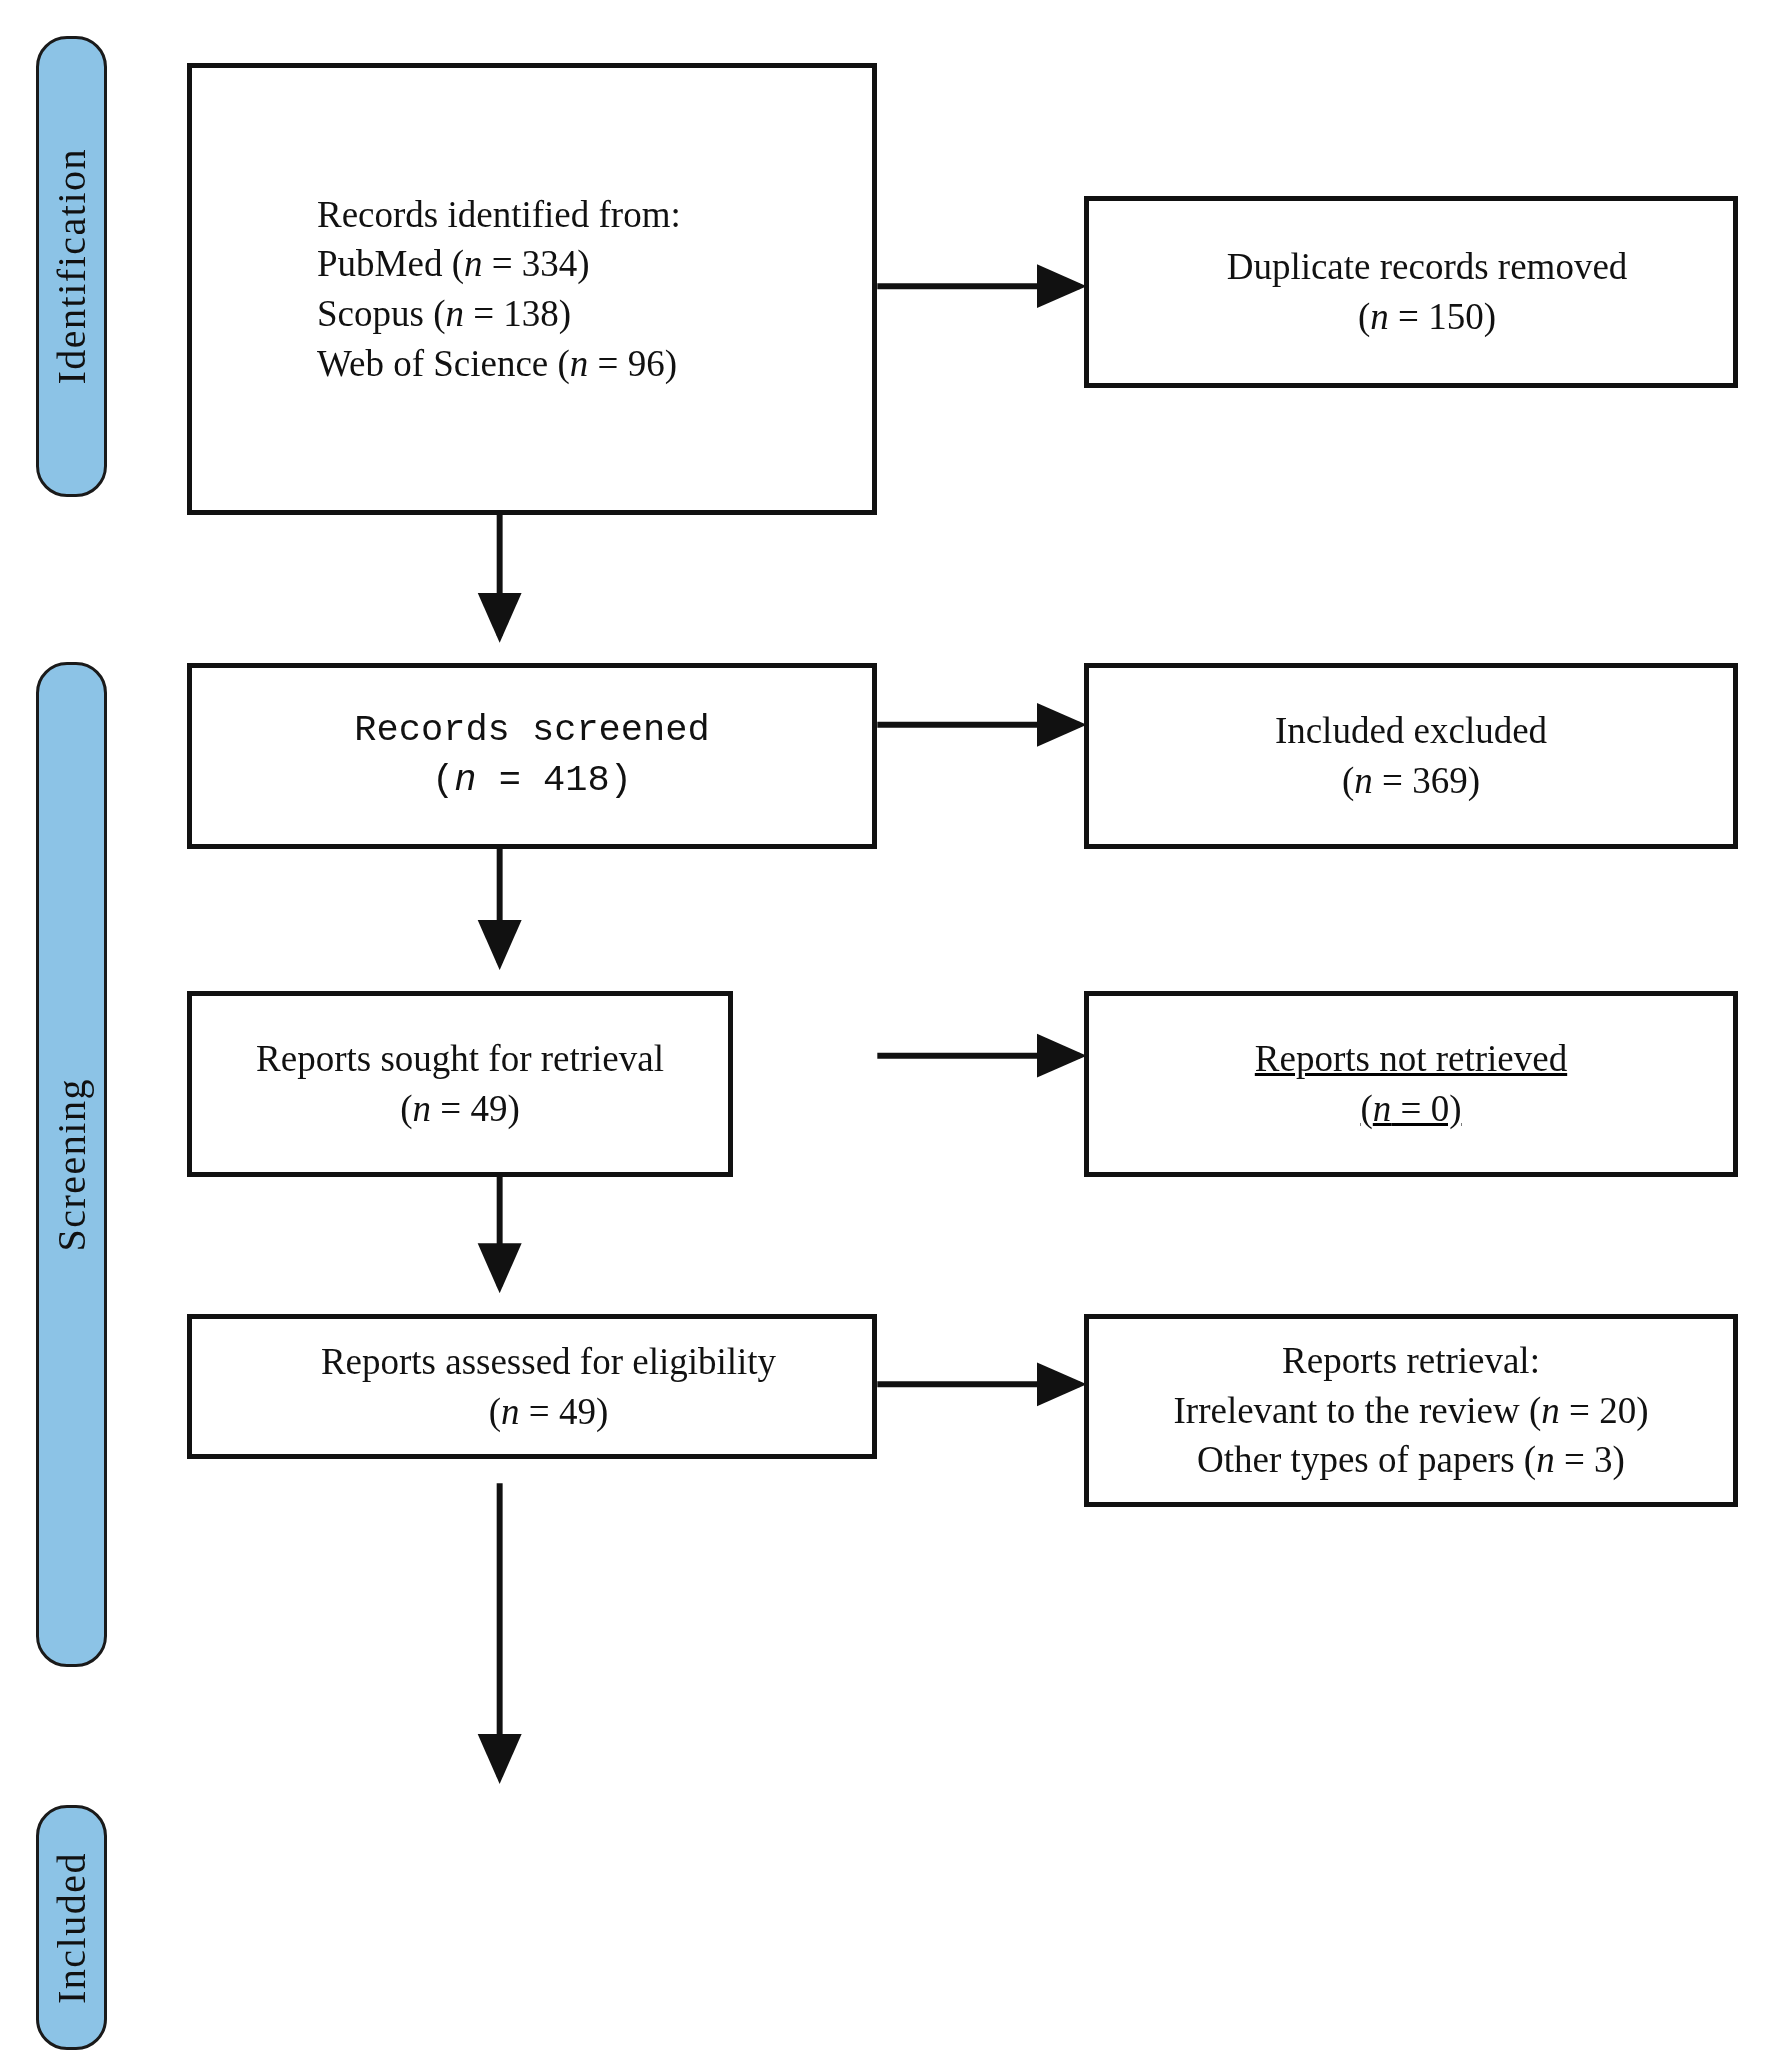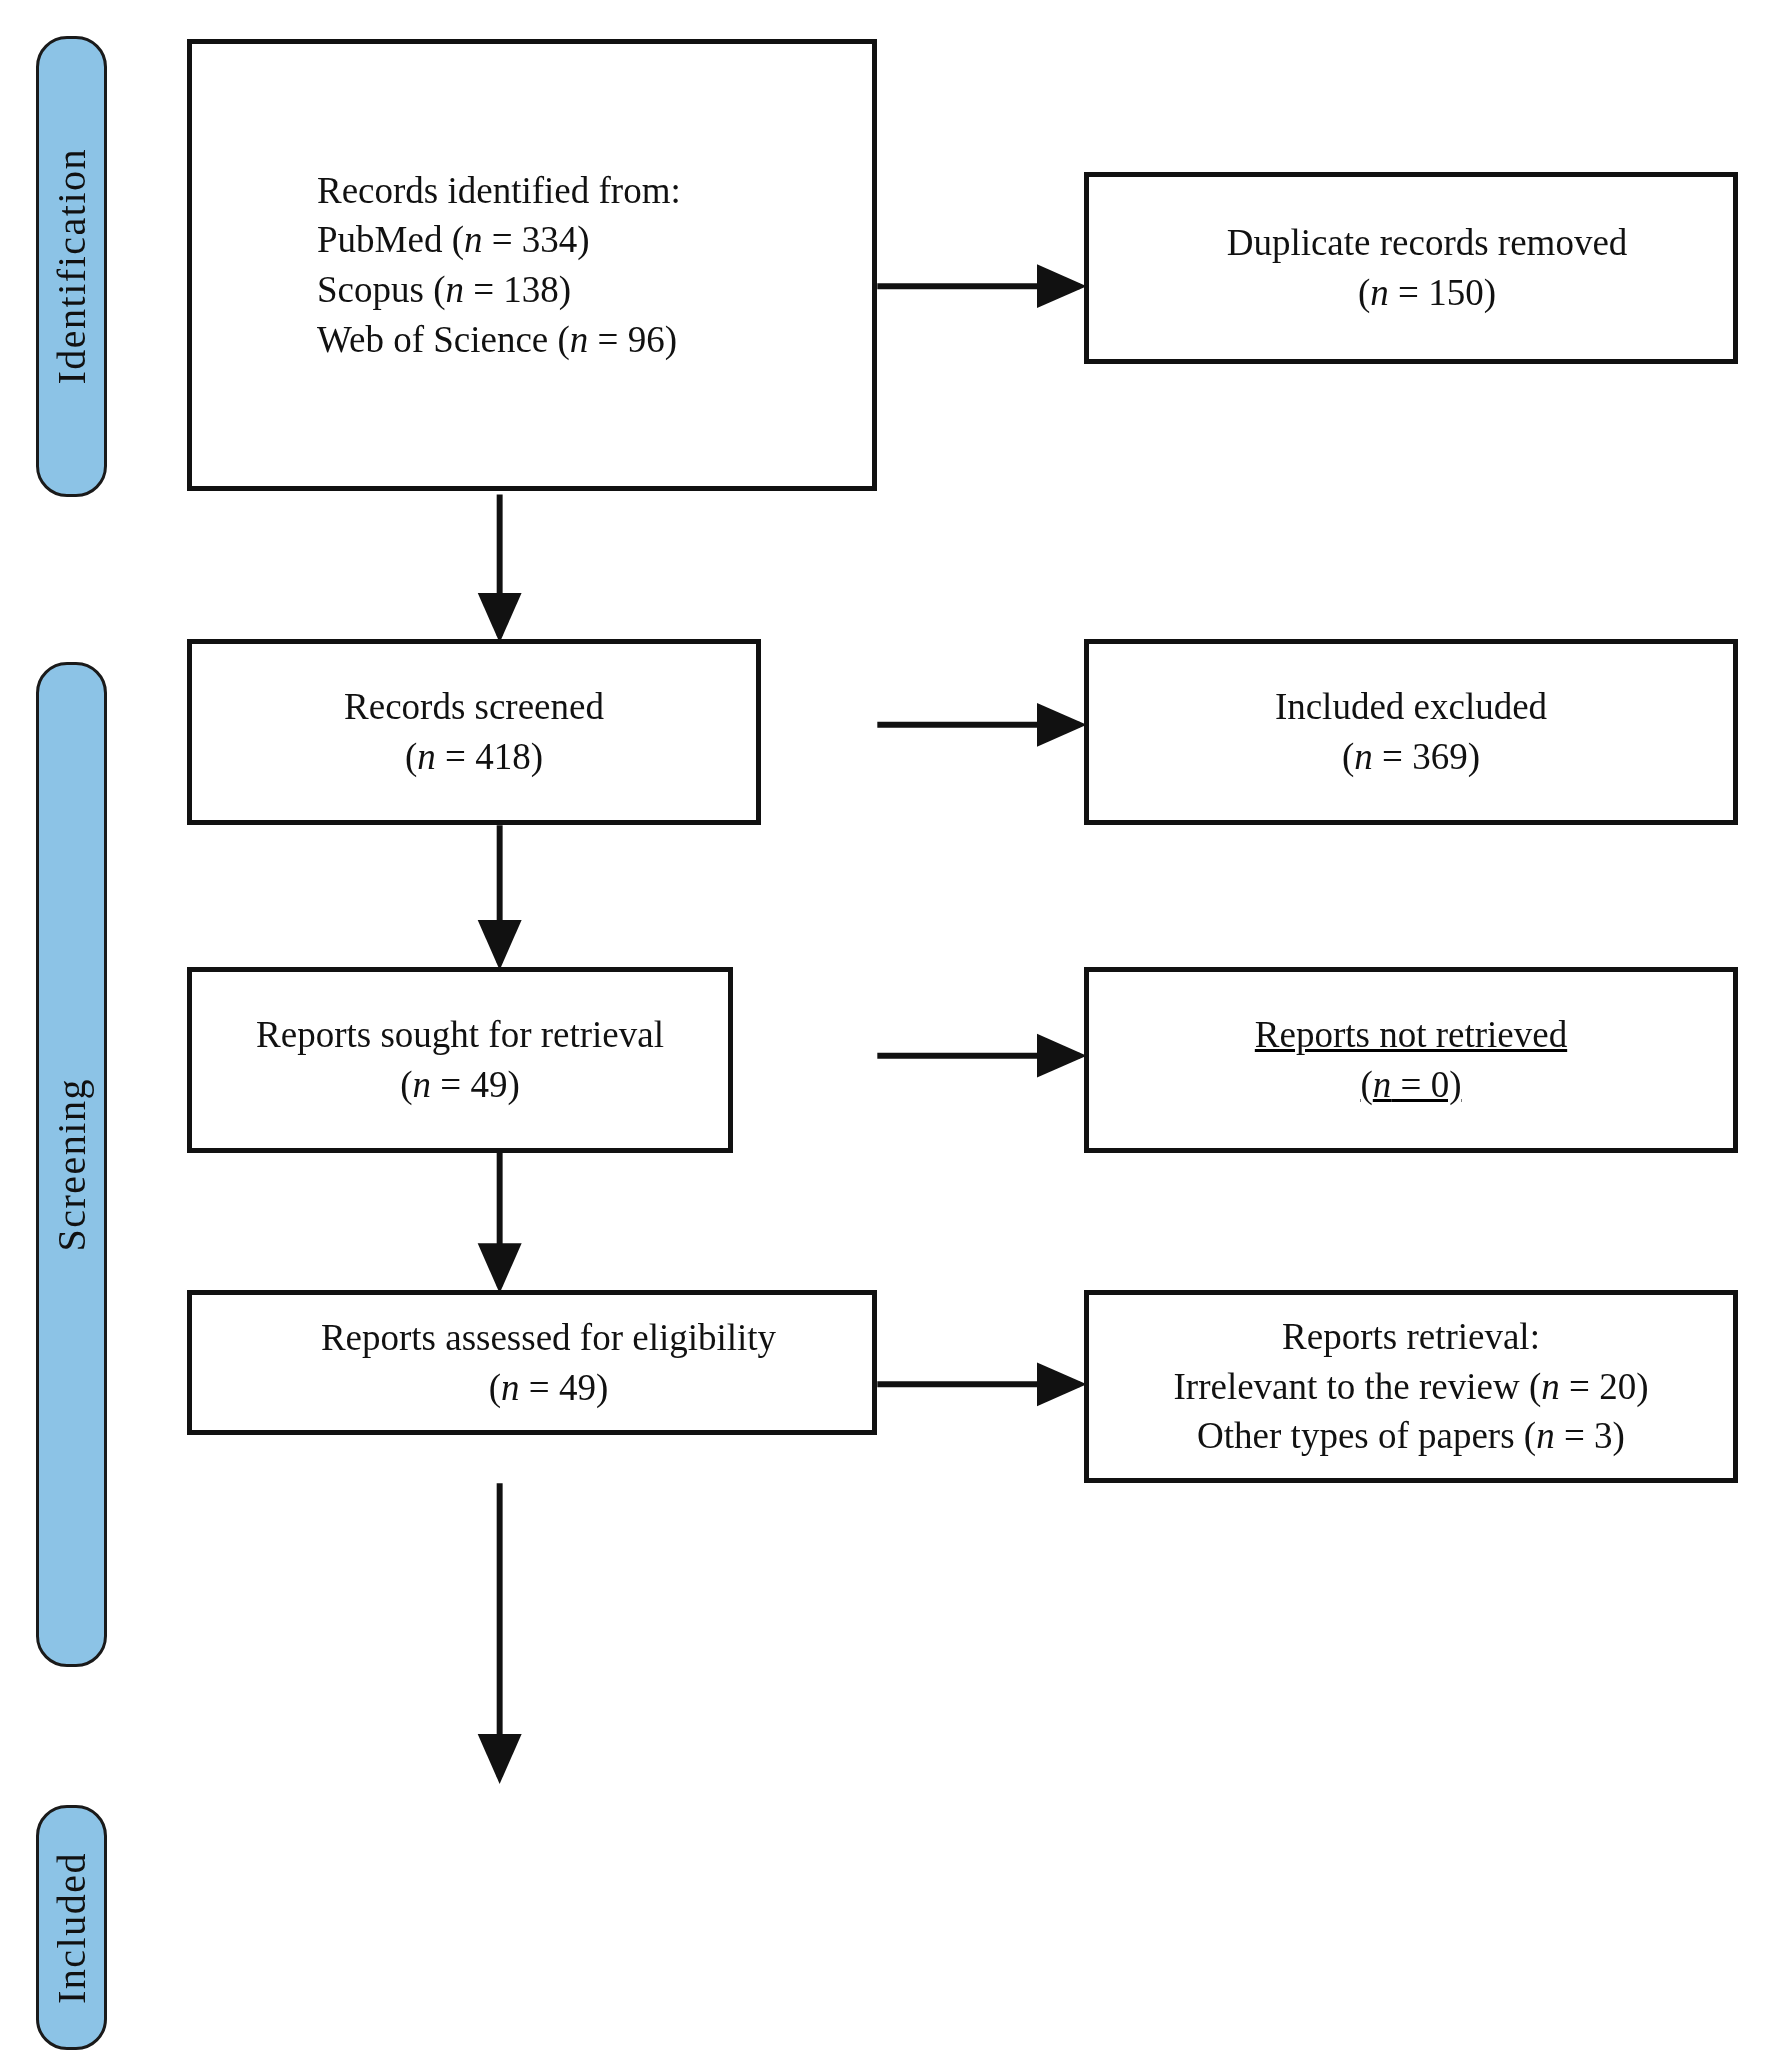--- a/index.html
+++ b/index.html
@@ -42,20 +42,21 @@
   
   .box {
     position: absolute;
     background: #ffffff;
     border: 5.2px solid #111111;
     box-sizing: border-box;
     display: flex;
     flex-direction: column;
     align-items: center;
     justify-content: center;
+    margin-top: 24px;
   }
   .box-lines {
     width: 100%;
     padding: 0 19.3px;
     box-sizing: border-box;
   }
   .line {
     font-size: 37px;
     line-height: 1.34;
     color: #111111;
@@ -125,21 +126,21 @@
     </div>
   </div>
 
   <div class="box" style="left:1084px; top:172px; width:654px; height:192px;padding-left:32px;">
     <div class="box-lines">
       <div class="line center">Duplicate records removed</div>
       <div class="line center">(<i>n</i> = 150)</div>
     </div>
   </div>
 
-  <div class="box" style="left:187px; top:639px; width:574px; height:186px;">
+  <div class="box" style="left:187px; top:639px; width:690px; height:186px;font-family:Liberation Mono, monospace;">
     <div class="box-lines">
       <div class="line center">Records screened</div>
       <div class="line center">(<i>n</i> = 418)</div>
     </div>
   </div>
 
   <div class="box" style="left:1084px; top:639px; width:654px; height:186px;">
     <div class="box-lines">
       <div class="line center">Included excluded</div>
       <div class="line center">(<i>n</i> = 369)</div>

